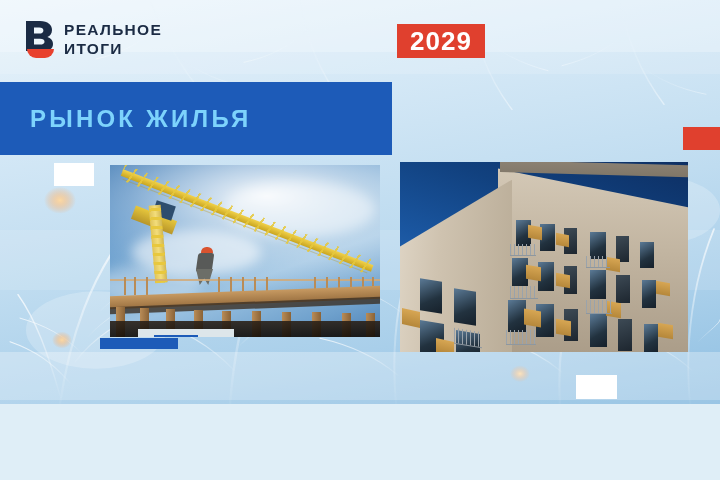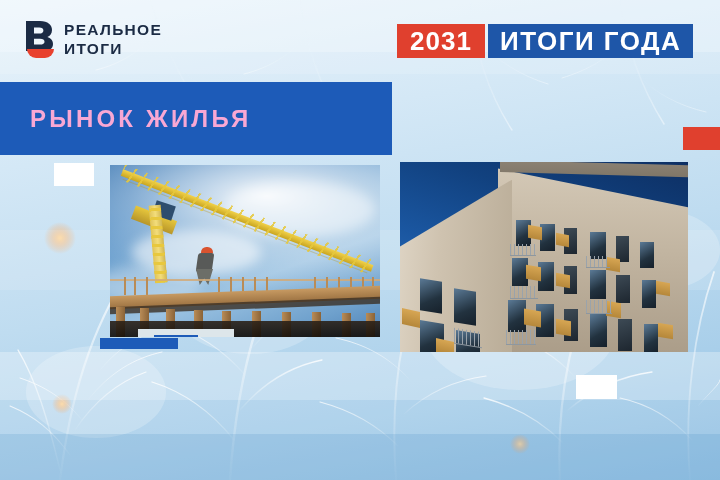--- a/index.html
+++ b/index.html
@@ -2,21 +2,21 @@
 <html><head>
 <meta charset="utf-8">
 <style>
   * { margin:0; padding:0; box-sizing:border-box; }
   html,body { width:720px; height:480px; overflow:hidden; }
   body {
     font-family:"Liberation Sans", sans-serif;
     background:#dfeef7;
     position:relative;
   }
-  #stage { position:absolute; inset:0; width:720px; height:480px; overflow:hidden;text-decoration:underline; }
+  #stage { position:absolute; inset:0; width:720px; height:404px; overflow:hidden;text-decoration:underline; }
 
   
   .frost-base {
     position:absolute; inset:0;
     background:
       linear-gradient(170deg,#eaf4fb 0%,#d4e8f6 28%,#bfdcf0 55%,#a9cfea 78%,#8fbfe2 100%);
   }
   .frost-layer { position:absolute; inset:0; }
   .frost-layer svg { width:100%; height:100%; display:block; }
 
@@ -61,21 +61,21 @@
     padding:0 12px; margin-left:3px; min-width:202px;
   }
 
   
   .title-banner {
     position:absolute; left:0; top:82px; width:392px; height:73px;
     background:#1d5bb8;
     display:flex; align-items:center;
   }
   .title-banner .title-text {
-    color:#f9a8d4; font-size:24px; font-weight:600; letter-spacing:3.2px;
+    color:#7dd3fc; font-size:24px; font-weight:600; letter-spacing:3.2px;
     padding-left:30px;
   }
 
   
   .deco { position:absolute; }
   .deco-red-right { left:683px; top:127px; width:37px; height:23px; background:#e0402e; }
   .deco-white-left { left:54px; top:163px; width:40px; height:23px; background:#ffffff; }
   .deco-white-br { left:576px; top:375px; width:41px; height:24px; background:#ffffff; }
   .deco-blue-sm { left:100px; top:338px; width:78px; height:11px; background:#1d5bb8; }
 
@@ -339,22 +339,21 @@
       </svg>
       <div class="lm-red"></div>
     </div>
     <div class="logo-text">
       <span>РЕАЛЬНОЕ</span>
       <span>ИТОГИ</span>
     </div>
   </div>
 
   <div class="year-banner">
-    <div class="year-red">2031</div>
-    <div class="year-blue">ИТОГИ ГОДА</div>
+    <div class="year-red">2029</div>
   </div>
 
   <div class="title-banner">
     <div class="title-text">РЫНОК ЖИЛЬЯ</div>
   </div>
 
   <div class="deco deco-white-left"></div>
 
   <div class="photo photo-left">
     <div class="sky"></div>

